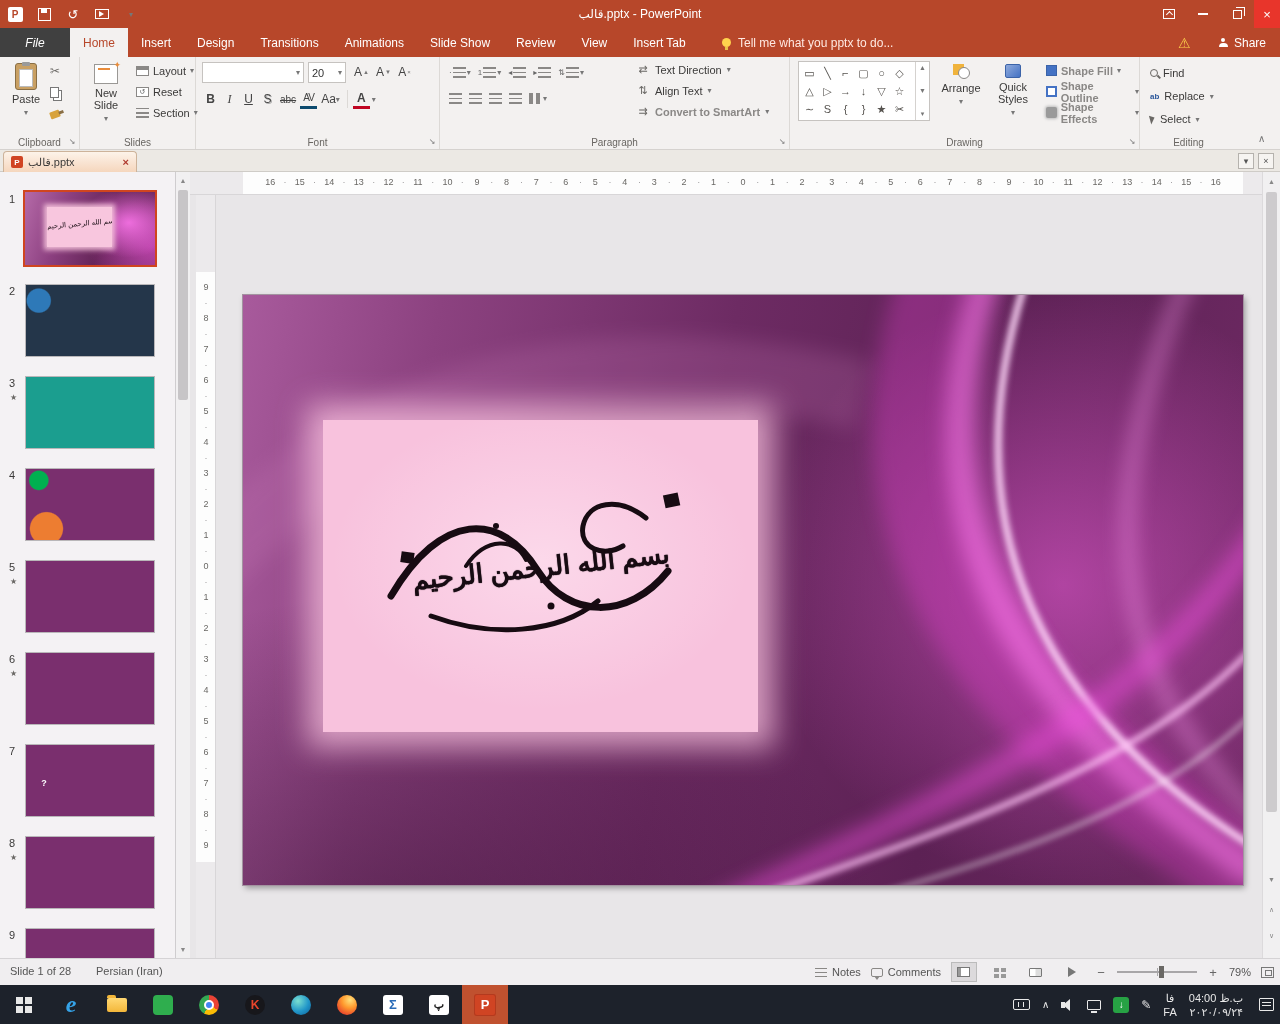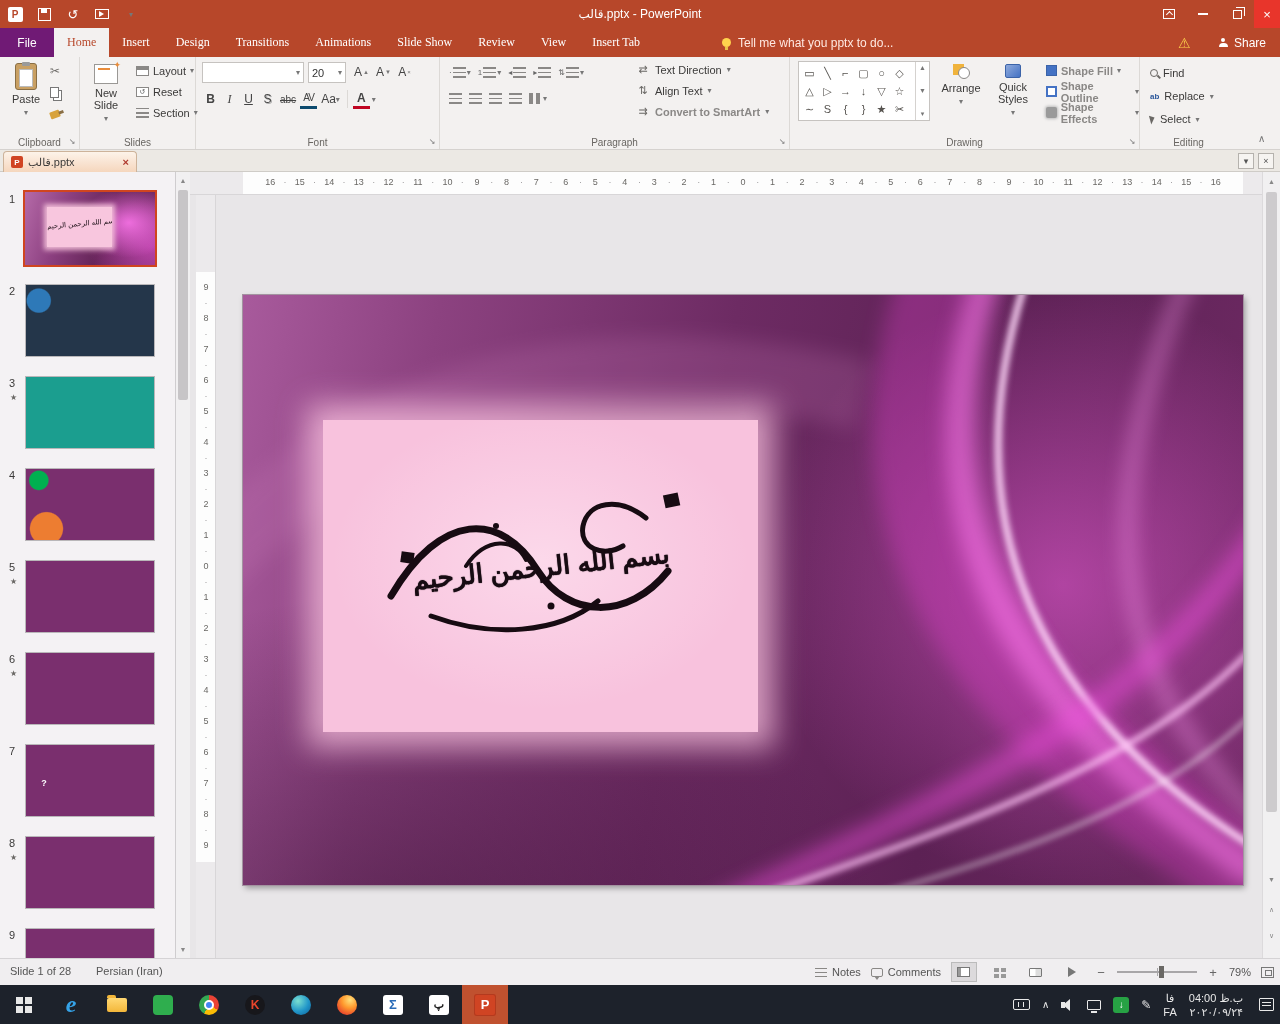--- a/index.html
+++ b/index.html
@@ -21,22 +21,22 @@
   .wbtn{width:34px;height:28px;display:flex;align-items:center;justify-content:center;color:#fff;font-size:13px;}
   .wbtn.close{background:#e8352b;width:26px;}
   .ic-min{width:10px;height:1.5px;background:#fff;display:block;}
   .ic-restore{width:9px;height:9px;border:1.2px solid #fff;position:relative;}
   .ic-restore::before{content:"";position:absolute;left:2px;top:-4px;width:8px;height:8px;border:1.2px solid #fff;border-bottom:none;border-left:none;}
   .ic-ribbonopts{width:12px;height:10px;border:1.2px solid #fff;position:relative;}
   .ic-ribbonopts::after{content:"";position:absolute;left:3px;top:2px;width:4px;height:4px;border-left:1.2px solid #fff;border-top:1.2px solid #fff;transform:rotate(45deg);}
 
   
   .tabrow{position:absolute;left:0;top:28px;width:1280px;height:29px;background:#b7472a;display:flex;align-items:stretch;color:#fff;font-size:12px;}
-  .ftab{width:54px;background:#701a75;display:flex;align-items:center;justify-content:center;}
-  .rtab{padding:0 13px;display:flex;align-items:center;font-family:Liberation Serif, serif;}
+  .ftab{width:70px;background:#404040;display:flex;align-items:center;justify-content:center;font-style:italic;}
+  .rtab{padding:0 13px;display:flex;align-items:center;}
   .rtab.active{background:#f3f1f0;color:#b7472a;}
   .tellme{position:absolute;left:722px;top:0;height:29px;display:flex;align-items:center;gap:7px;font-size:12px;color:#ffe9e2;}
   .bulb{width:9px;height:9px;border-radius:50%;background:#ffd34d;position:relative;}
   .bulb::after{content:"";position:absolute;left:3px;top:9px;width:3px;height:3px;background:#e8c04a;}
   .warnbadge{position:absolute;left:1178px;top:0;height:29px;display:flex;align-items:center;color:#ffd34d;font-size:14px;}
   .sharebtn{position:absolute;right:14px;top:0;height:29px;display:flex;align-items:center;gap:6px;font-size:12px;color:#fff;}
   .ic-person{width:9px;height:9px;position:relative;}
   .ic-person::before{content:"";position:absolute;left:2.5px;top:0;width:4px;height:4px;border-radius:50%;background:#fff;}
   .ic-person::after{content:"";position:absolute;left:0;top:4.5px;width:9px;height:4.5px;border-radius:4px 4px 0 0;background:#fff;}
 

